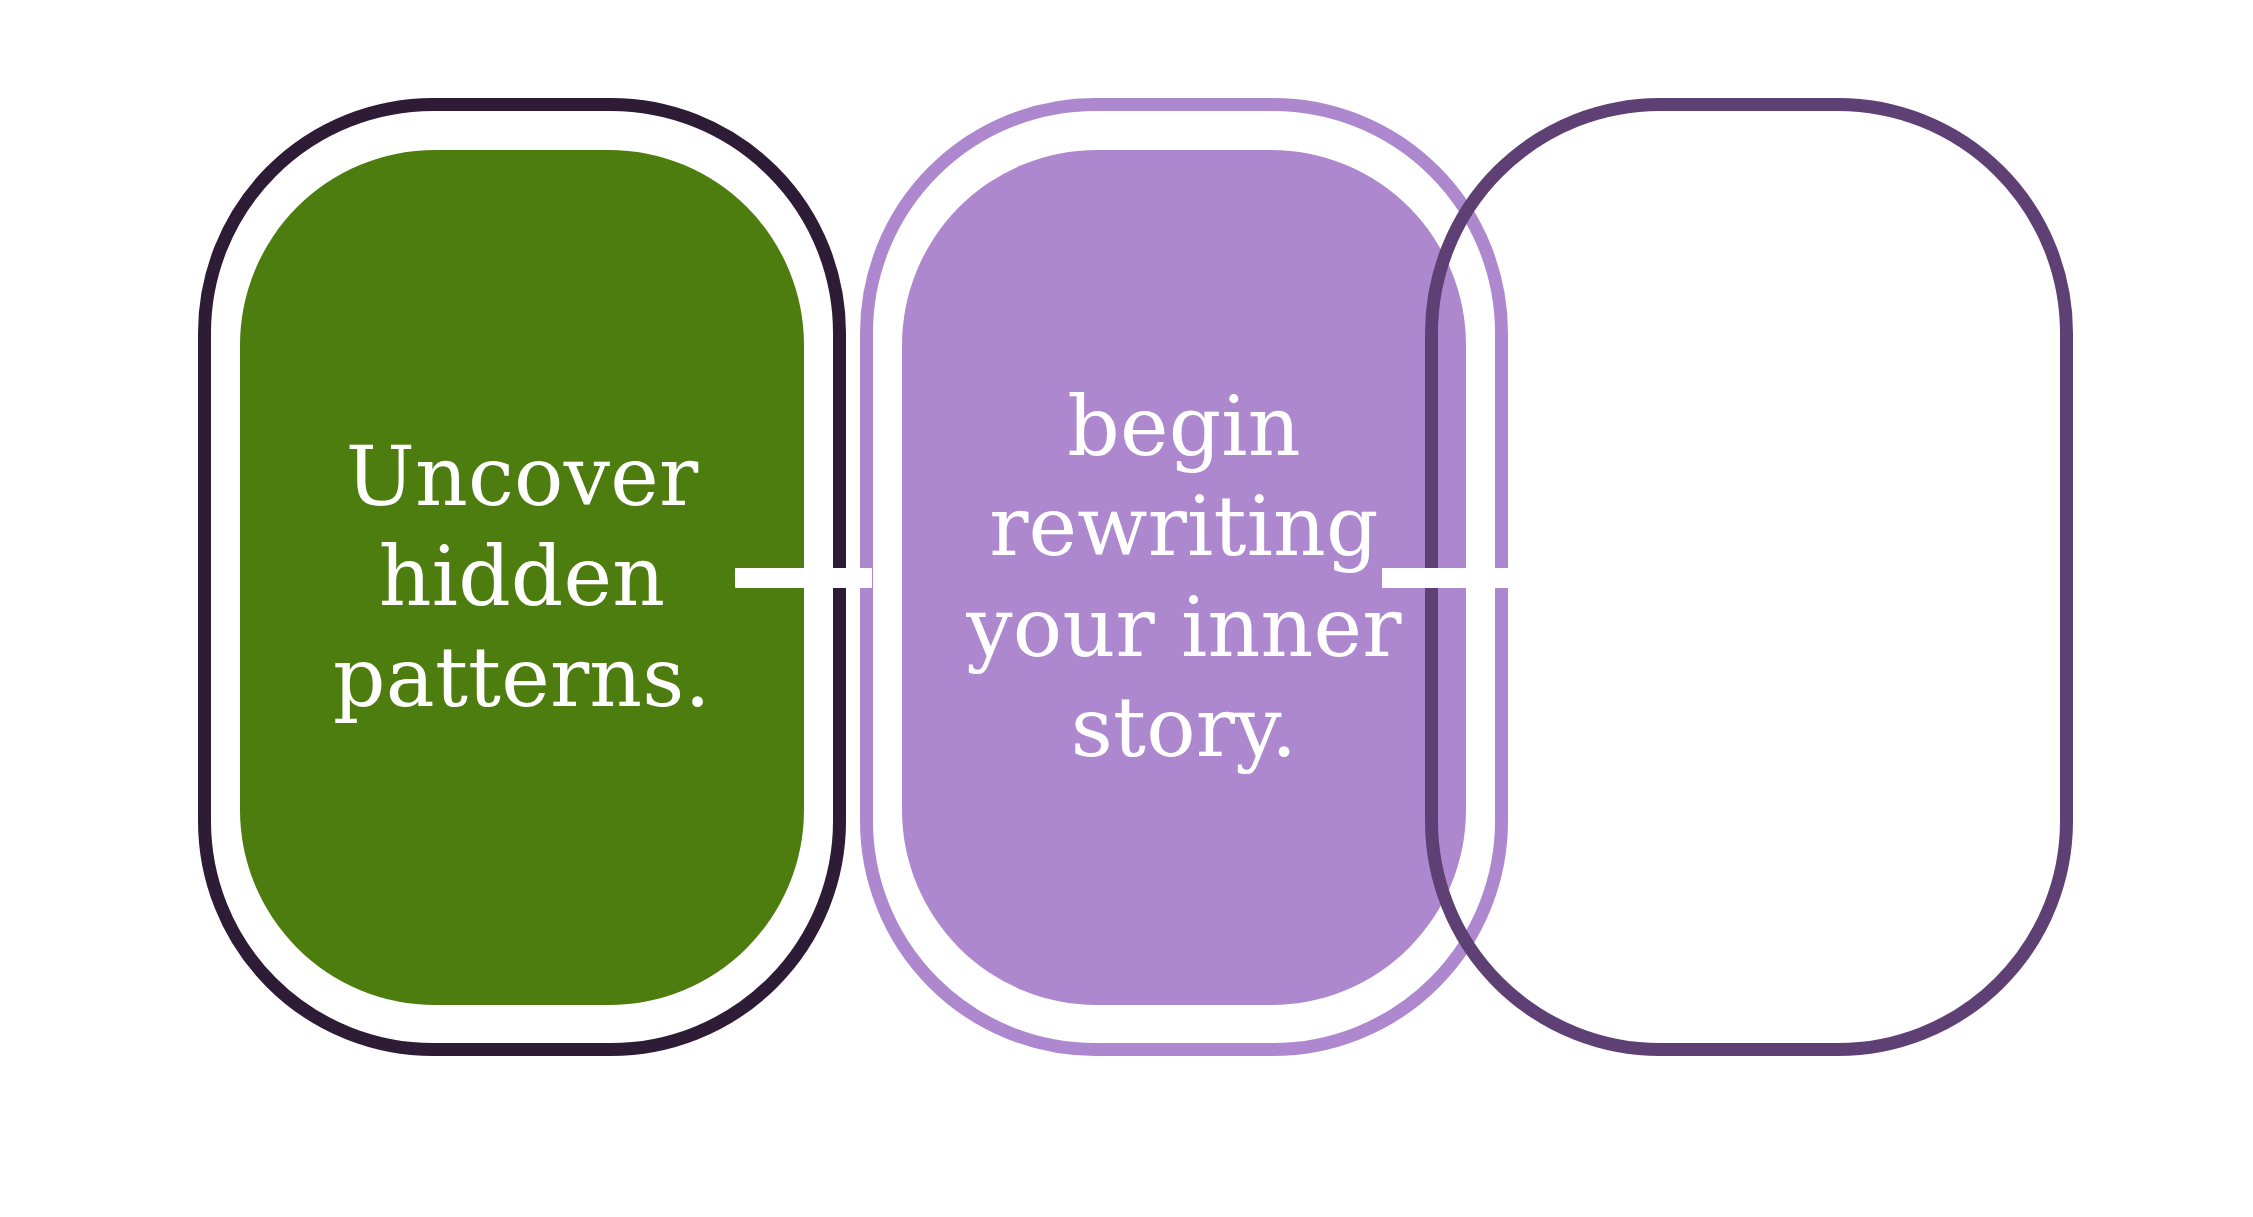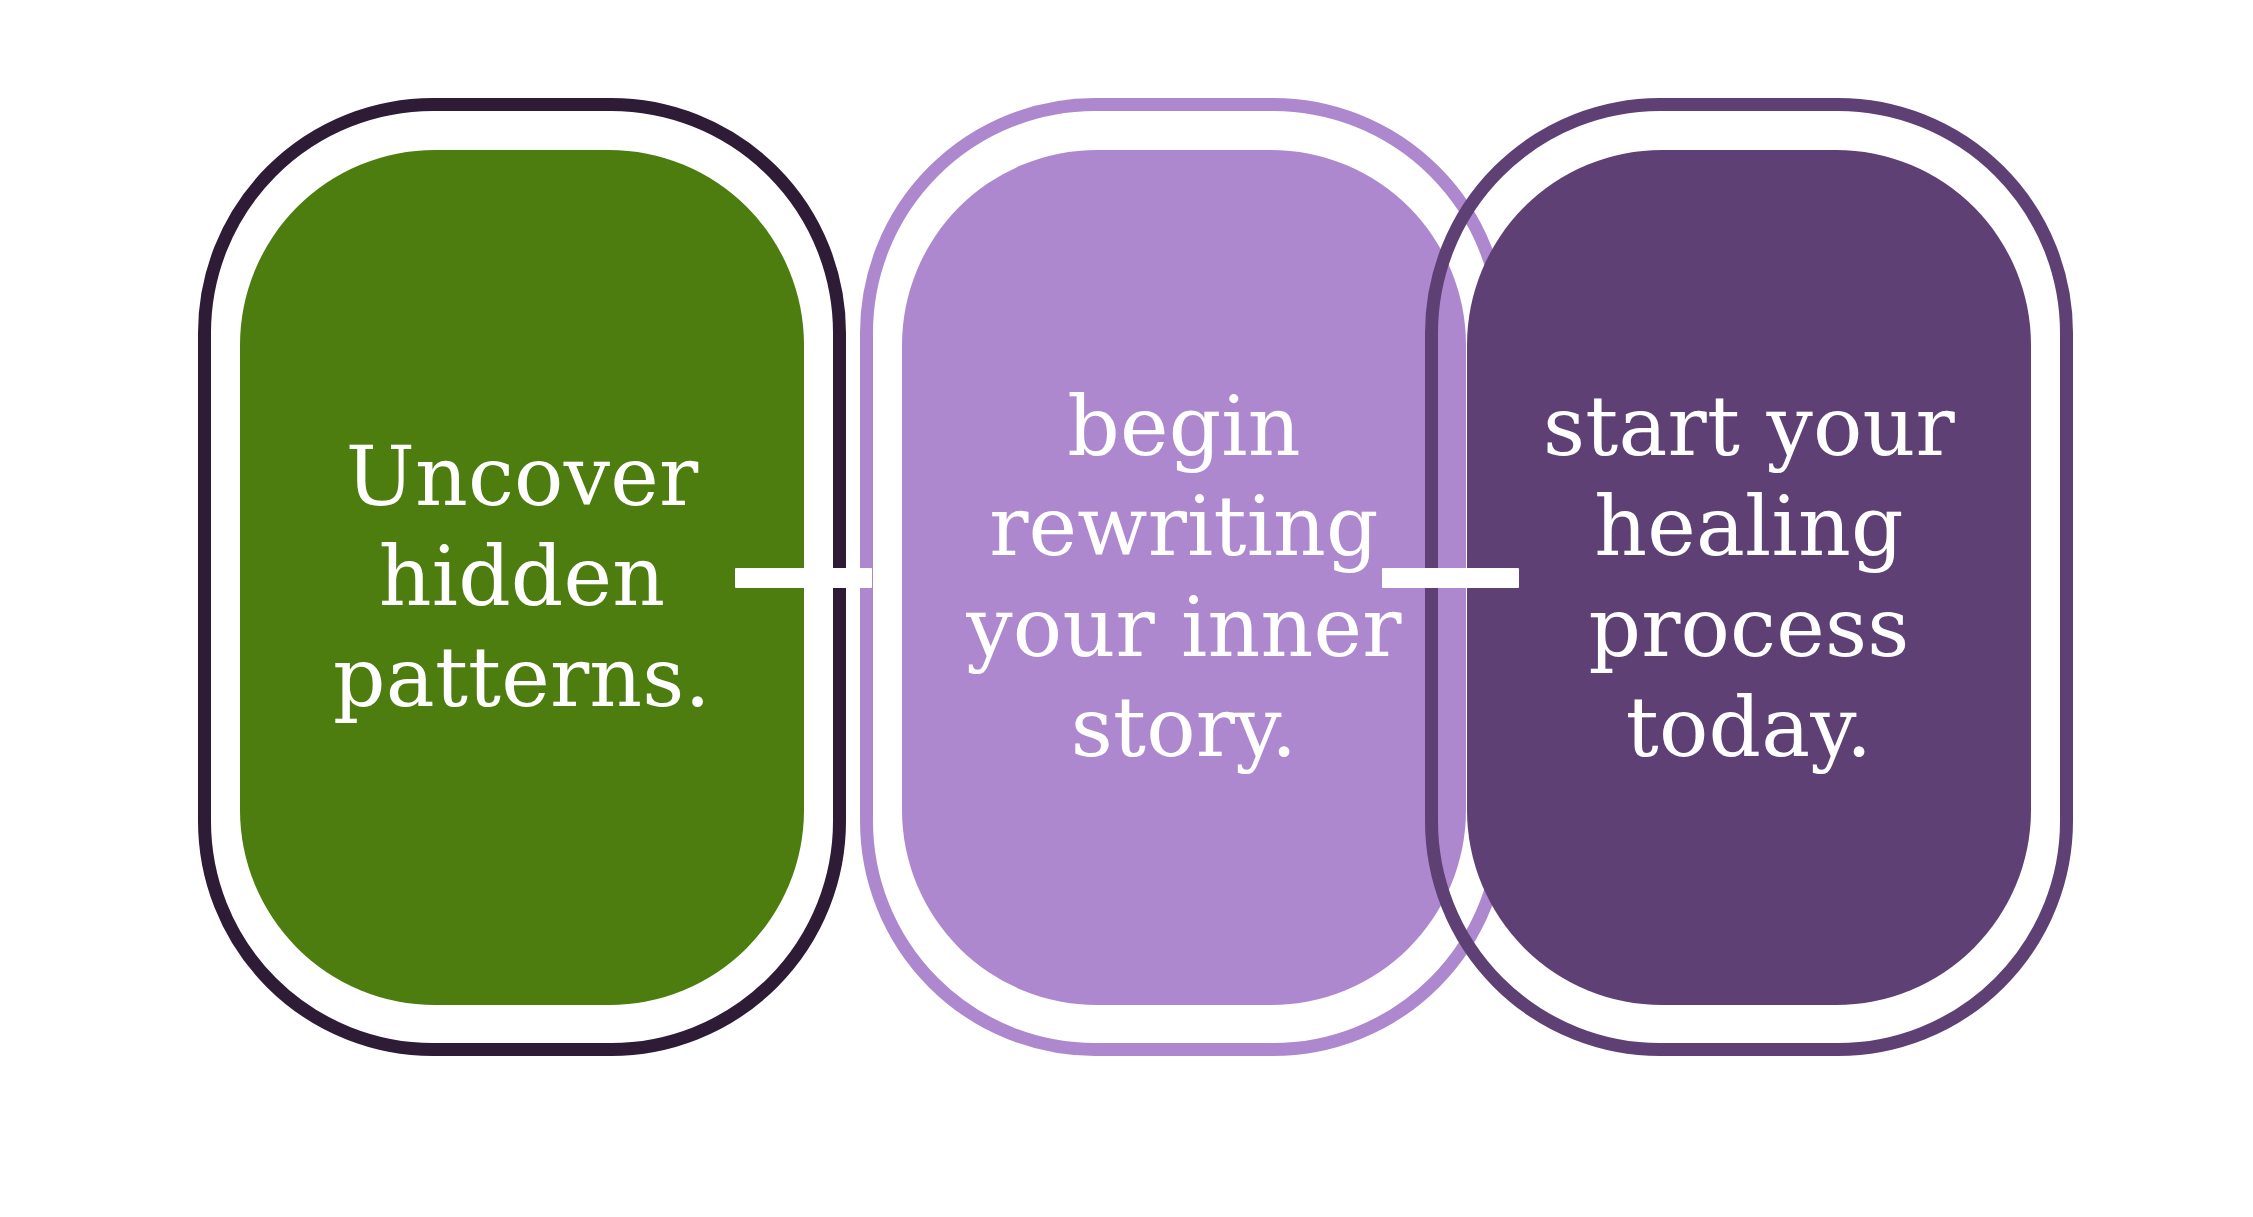--- a/index.html
+++ b/index.html
@@ -168,24 +168,18 @@
     <div class="node-fill">
       <div class="node-label">begin
 rewriting
 your inner
 story.</div>
     </div>
   </div>
 
   <div class="node" id="node-3">
     <div class="node-ring"></div>
-    <div class="node-fill">
-      <div class="node-label">start your
-healing
-process
-today.</div>
-    </div>
   </div>
 
   <div class="connector" id="connector-1"></div>
   <div class="connector" id="connector-2"></div>
 
 </div>
 
 </body></html>

